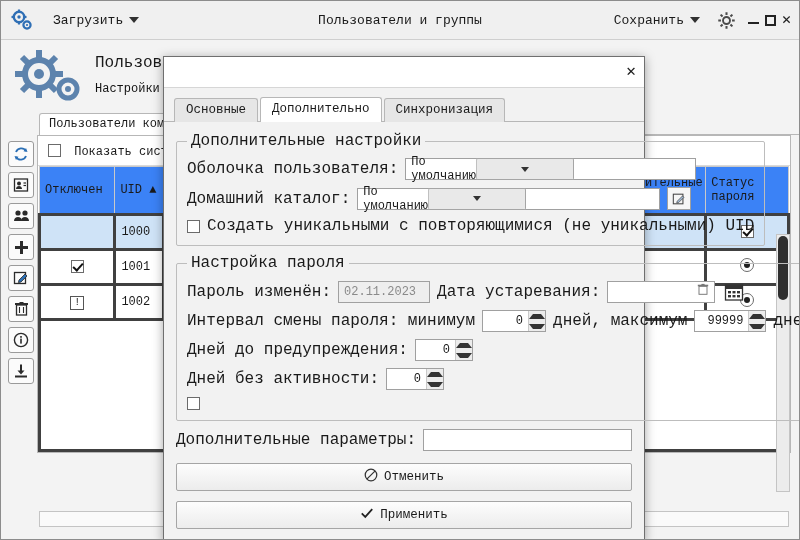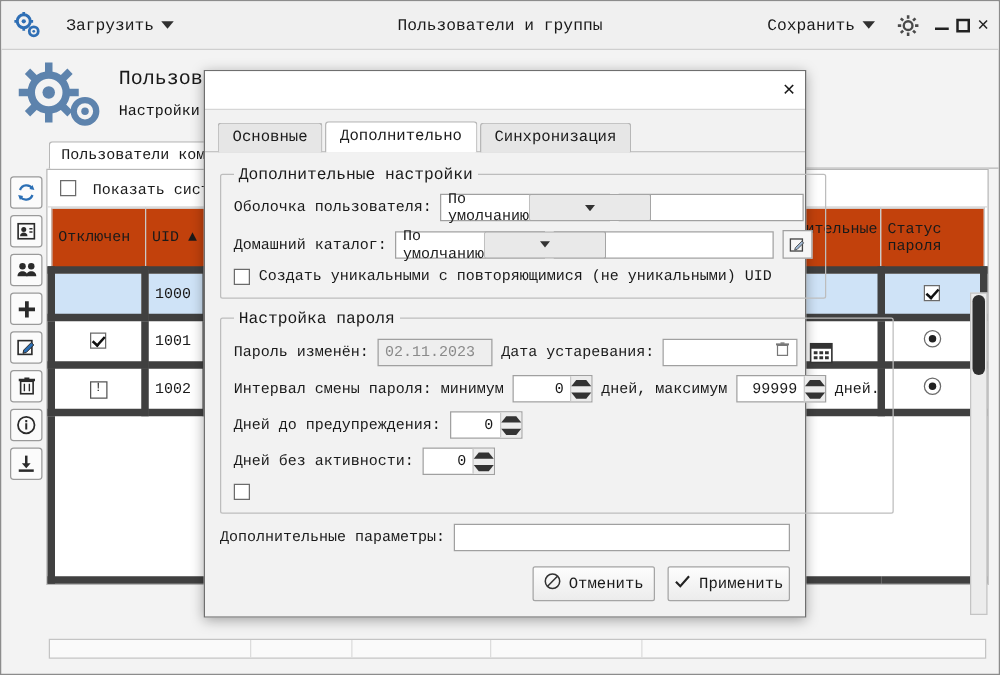--- a/index.html
+++ b/index.html
@@ -218,30 +218,30 @@
   }
   .chk-label { font-size: 12px; margin-left: 6px; }
 
   table.users {
     width: 100%;
     border-collapse: collapse;
     table-layout: fixed;
     font-size: 12px;
   }
   table.users th {
-    background: #c2410c;
+    background: #3b82f6;
     border: 1px solid #c9c9c9;
     font-weight: normal;
     padding: 4px 5px;
     text-align: left;
     height: 38px;
     vertical-align: middle;
   }
   table.users td {
-    border: 6px solid #404040;
+    border: 3px solid #404040;
     padding: 4px 5px;
     height: 24px;
     overflow: hidden;
     white-space: nowrap;
   }
   tr.sel td { background: #cfe3f7; }
   .radio-dot {
     width: 12px; height: 12px;
     border-radius: 50%;
     border: 1px solid #6b6b6b;
@@ -355,31 +355,31 @@
     background: #f2f2f2;
     padding: 10px 12px 12px 12px;
   }
   fieldset.grp {
     border: 1px solid #bdbdbd;
     border-radius: 2px;
     margin: 0 0 8px 0;
     padding: 8px 10px 10px 10px;
   }
   fieldset.grp legend {
-    font-size: 13px;
+    font-size: 16px;
     padding: 0 4px;
   }
   .row {
     display: flex;
     align-items: center;
     margin-bottom: 7px;
     gap: 7px;
   }
   .row:last-child { margin-bottom: 0; }
-  .lbl { font-size: 12px; white-space: nowrap; }
+  .lbl { font-size: 16px; white-space: nowrap; }
   .inp {
     background: #ffffff;
     border: 1px solid #a0a0a0;
     height: 22px;
     box-sizing: border-box;
     font-size: 12px;
     padding: 2px 5px;
     color: #111;
     display: flex;
     align-items: center;
@@ -455,20 +455,21 @@
   }
   .plainicon {
     width: 24px; height: 23px;
     display: flex; align-items: center; justify-content: center;
   }
   .modal-buttons {
     display: flex;
     justify-content: flex-end;
     gap: 10px;
     margin-top: 12px;
+    flex-direction: column;
   }
   .btn {
     min-width: 96px;
     height: 26px;
     border: 1px solid #a5a5a5;
     background: linear-gradient(#fdfdfd, #ececec);
     font-size: 12.5px;
     display: flex;
     align-items: center;
     justify-content: center;

